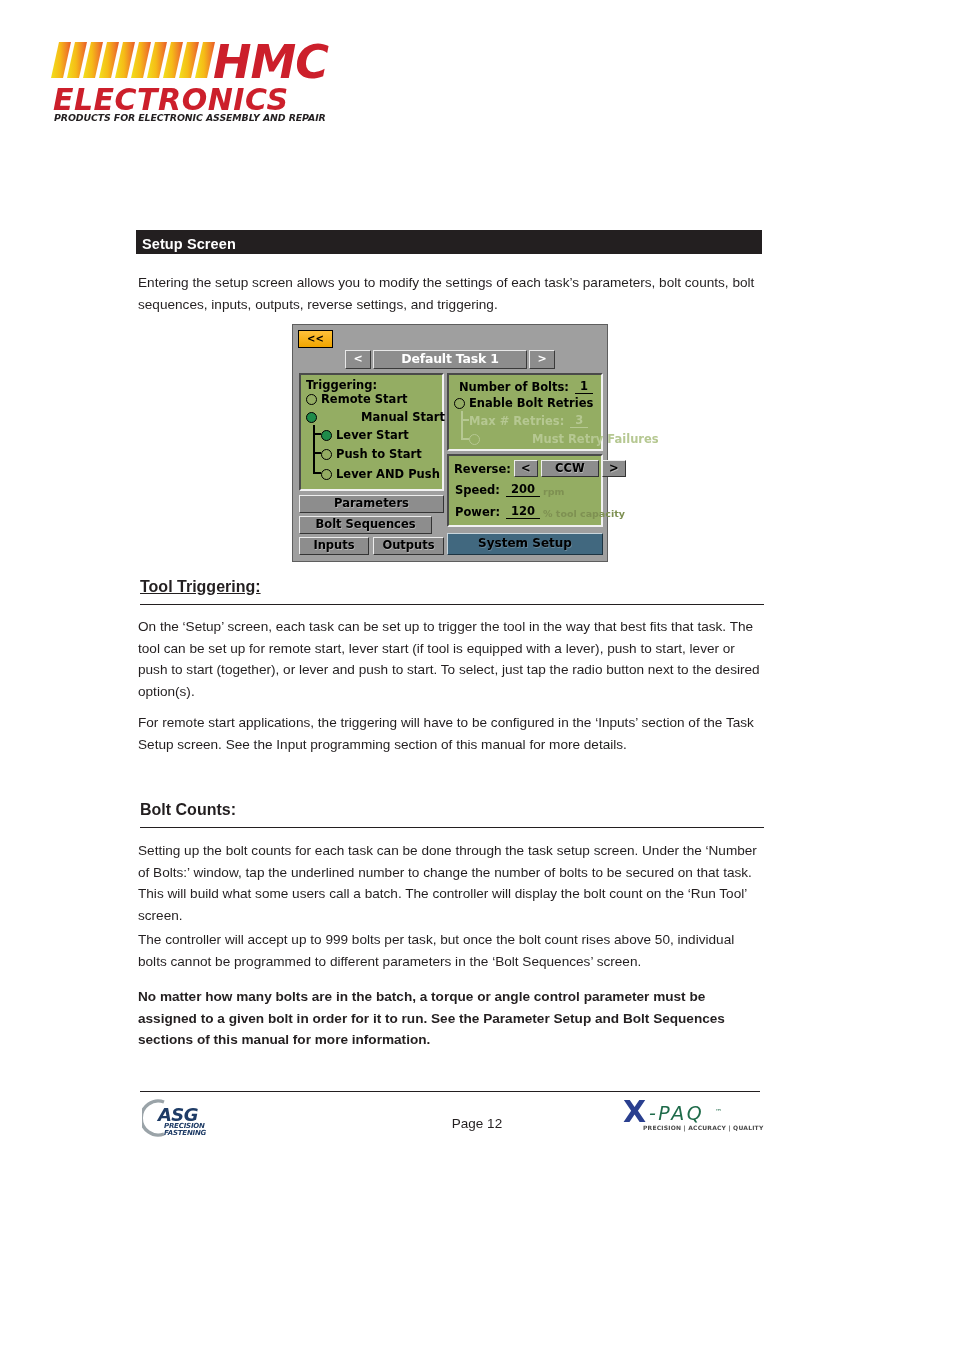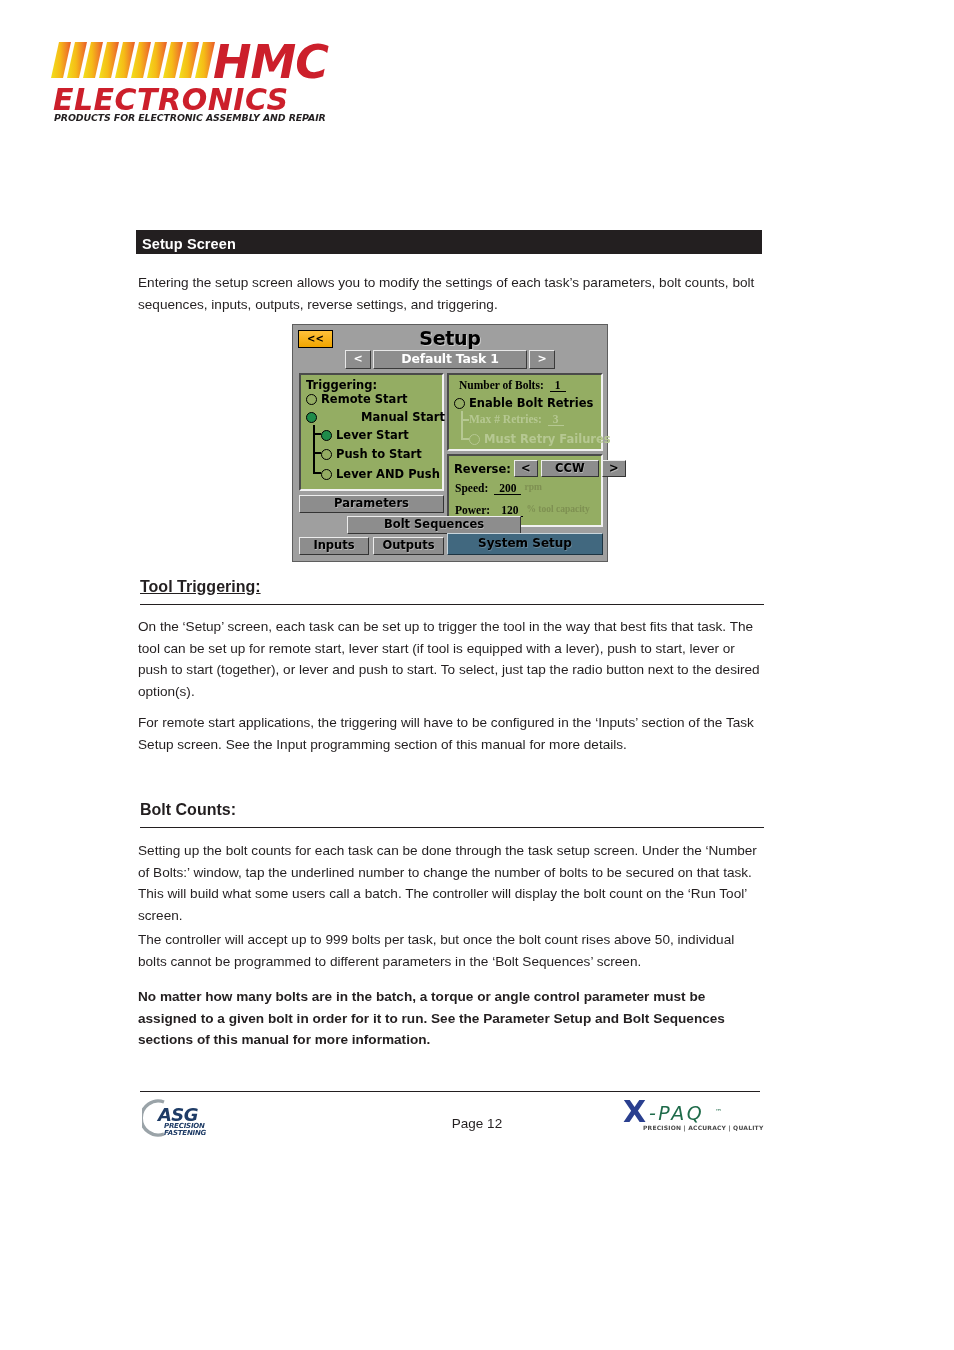--- a/index.html
+++ b/index.html
@@ -178,21 +178,21 @@
   }
   .opt {
     position: absolute;
     display: flex;
     align-items: center;
     font-size: 11.5px;
     font-weight: bold;
     color: #000;
     white-space: nowrap;
   }
-  .opt.dim { color: #b6c892; }
+  .opt.dim { color: #b6c892; gap: 48px; }
   .radio {
     width: 11px; height: 11px;
     border-radius: 50%;
     border: 1.8px solid #000;
     background: transparent;
     box-sizing: border-box;
     margin-right: 4px;
     flex: none;
   }
   .radio.on { background: #1f8c4a; }
@@ -207,26 +207,25 @@
   .tree-h {
     position: absolute;
     height: 2px;
     background: #000;
   }
   .tree-v.dim, .tree-h.dim { background: #b6c892; }
 
   .fieldrow {
     position: absolute;
     display: flex;
-    align-items: flex-start;
+    align-items: flex-end;
     font-size: 11.5px;
     font-weight: bold;
     color: #000;
     white-space: nowrap;
-    font-family: Liberation Serif, serif;
   }
   .fieldrow.dim { color: #b6c892; }
   .uval {
     border-bottom: 1.8px solid #000;
     padding: 0 5px 0 5px;
     margin-left: 6px;
     font-weight: bold;
   }
   .uval.dim { border-bottom-color: #b6c892; }
   .unit { font-size: 9.5px; font-weight: bold; color: #7e9052; margin-left: 3px; }
@@ -241,21 +240,21 @@
   .rev-lab { font-size: 11.5px; font-weight: bold; color: #000; }
   .rev-arrow { width: 24px; height: 17px; line-height: 14px; }
   .rev-val   { width: 58px; height: 17px; line-height: 14px; }
 
   .sidebtn {
     position: absolute;
     height: 18px;
     line-height: 15px;
   }
   #btn-parameters { left: 6px; top: 170px; width: 145px; }
-  #btn-sequences  { left: 6px; top: 191px; width: 174px; margin-left: 48px; }
+  #btn-sequences  { left: 6px; top: 191px; width: 133px; }
   #btn-inputs     { left: 6px; top: 212px; width: 70px; }
   #btn-outputs    { left: 80px; top: 212px; width: 71px; }
   #btn-system {
     position: absolute;
     left: 154px; top: 208px; width: 156px; height: 22px;
     background: #41687f;
     border-top: 1.6px solid #c9d6dd;
     border-left: 1.6px solid #c9d6dd;
     border-right: 1.6px solid #1d3442;
     border-bottom: 1.6px solid #1d3442;
@@ -319,21 +318,20 @@
   </svg>
 </div>
 
 <div class="section-bar">Setup Screen</div>
 
 <div class="para" style="top:272px;">Entering the setup screen allows you to modify the settings of each task’s parameters, bolt counts, bolt sequences, inputs, outputs, reverse settings,  and triggering.</div>
 
 <div id="device">
 
   <div class="back-btn">&lt;&lt;</div>
-  <div class="dev-title">Setup</div>
 
   <div class="task-row">
     <div class="task-arrow">&lt;</div>
     <div class="task-name">Default Task 1</div>
     <div class="task-arrow">&gt;</div>
   </div>
 
   <div class="panel" id="panel-trigger">
     <div class="trig-label">Triggering:</div>
 

